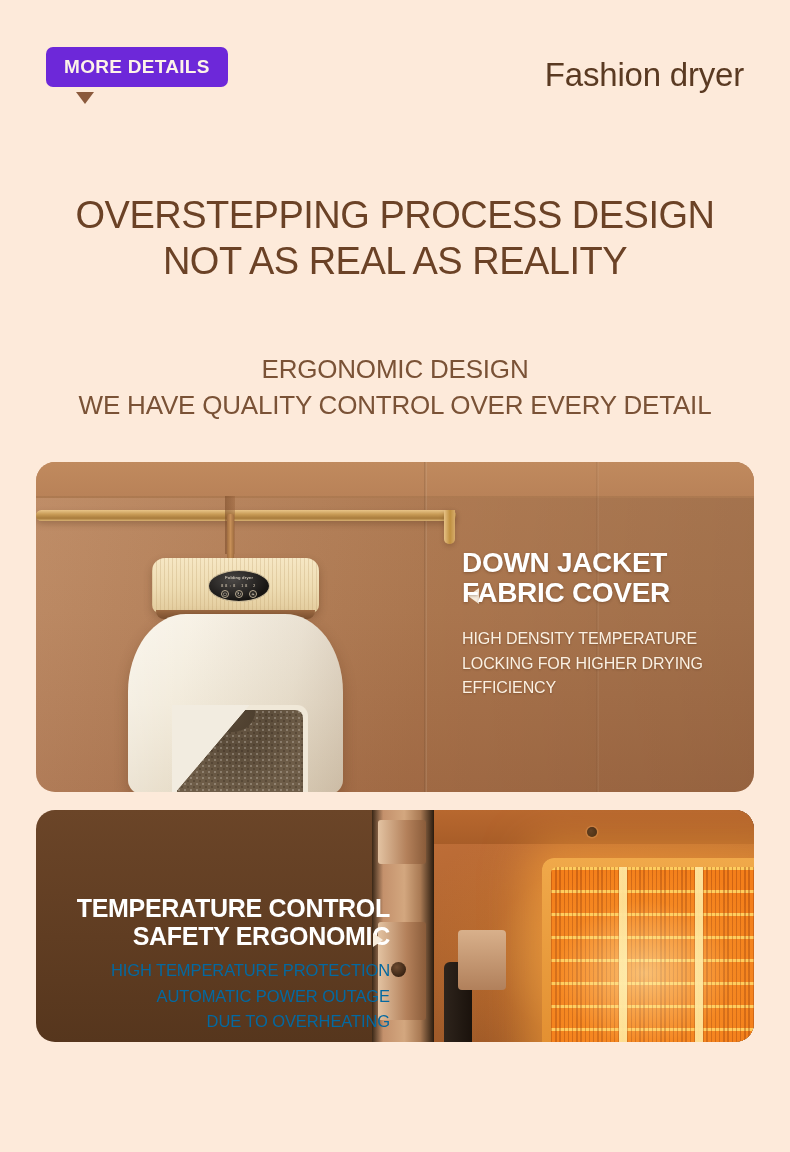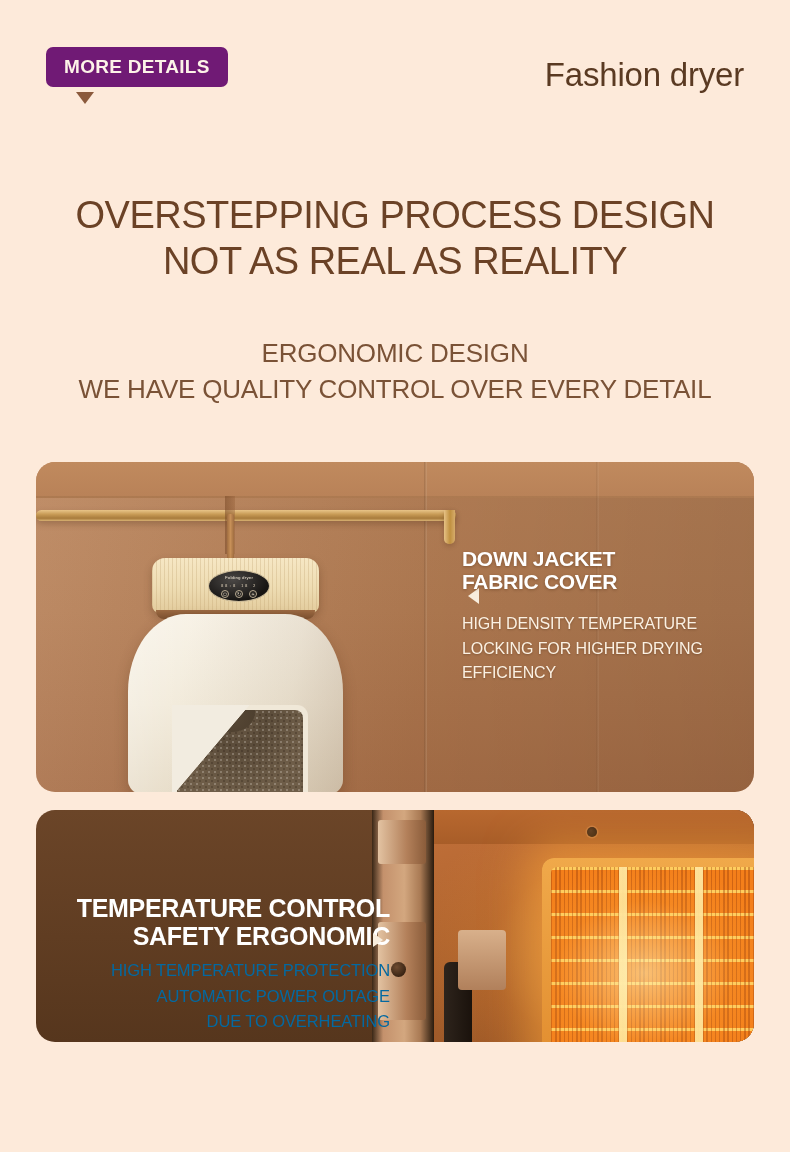--- a/index.html
+++ b/index.html
@@ -18,21 +18,21 @@
     position: absolute;
     top: 0; left: 0;
     width: 790px;
     height: 120px;
   }
 
   .badge {
     position: absolute;
     left: 46px;
     top: 47px;
-    background: #701a75;
+    background: #6d28d9;
     border-radius: 7px;
     padding: 10px 18px 11px 18px;
     color: #fdf3e8;
     font-size: 19px;
     font-weight: bold;
     letter-spacing: 0.3px;
     line-height: 1;
     white-space: nowrap;
   }
   .badge-tail {
@@ -65,21 +65,21 @@
     color: #6b4226;
     font-size: 38px;
     font-weight: normal;
     line-height: 1.22;
     letter-spacing: -0.5px;
   }
   .headline span { display: block; }
 
   .subhead {
     position: absolute;
-    top: 336px; left: 0;
+    top: 352px; left: 0;
     width: 790px;
     text-align: center;
     color: #7a5236;
     font-size: 26px;
     font-weight: normal;
     line-height: 1.37;
     letter-spacing: -0.2px;
   }
   .subhead span { display: block; }
 
@@ -295,21 +295,21 @@
     position: absolute;
     left: 432px;
     top: 126px;
     width: 0; height: 0;
     border-top: 8px solid transparent;
     border-bottom: 8px solid transparent;
     border-right: 11px solid #f8eddd;
   }
   .p1-title {
     color: #ffffff;
-    font-size: 21px;
+    font-size: 28px;
     font-weight: bold;
     line-height: 1.08;
     letter-spacing: -0.3px;
     text-shadow: 0 1px 3px rgba(60,30,10,.35);
   }
   .p1-title span { display: block; }
   .p1-desc {
     margin-top: 19px;
     color: #fbf1e3;
     font-size: 16px;

